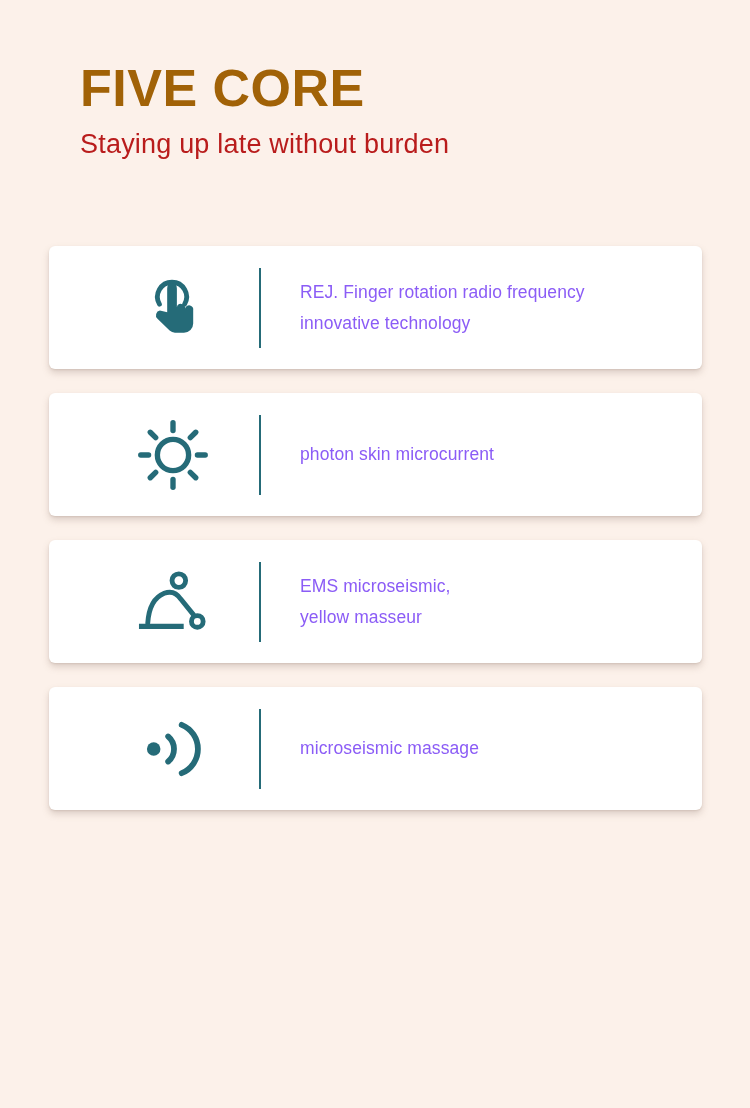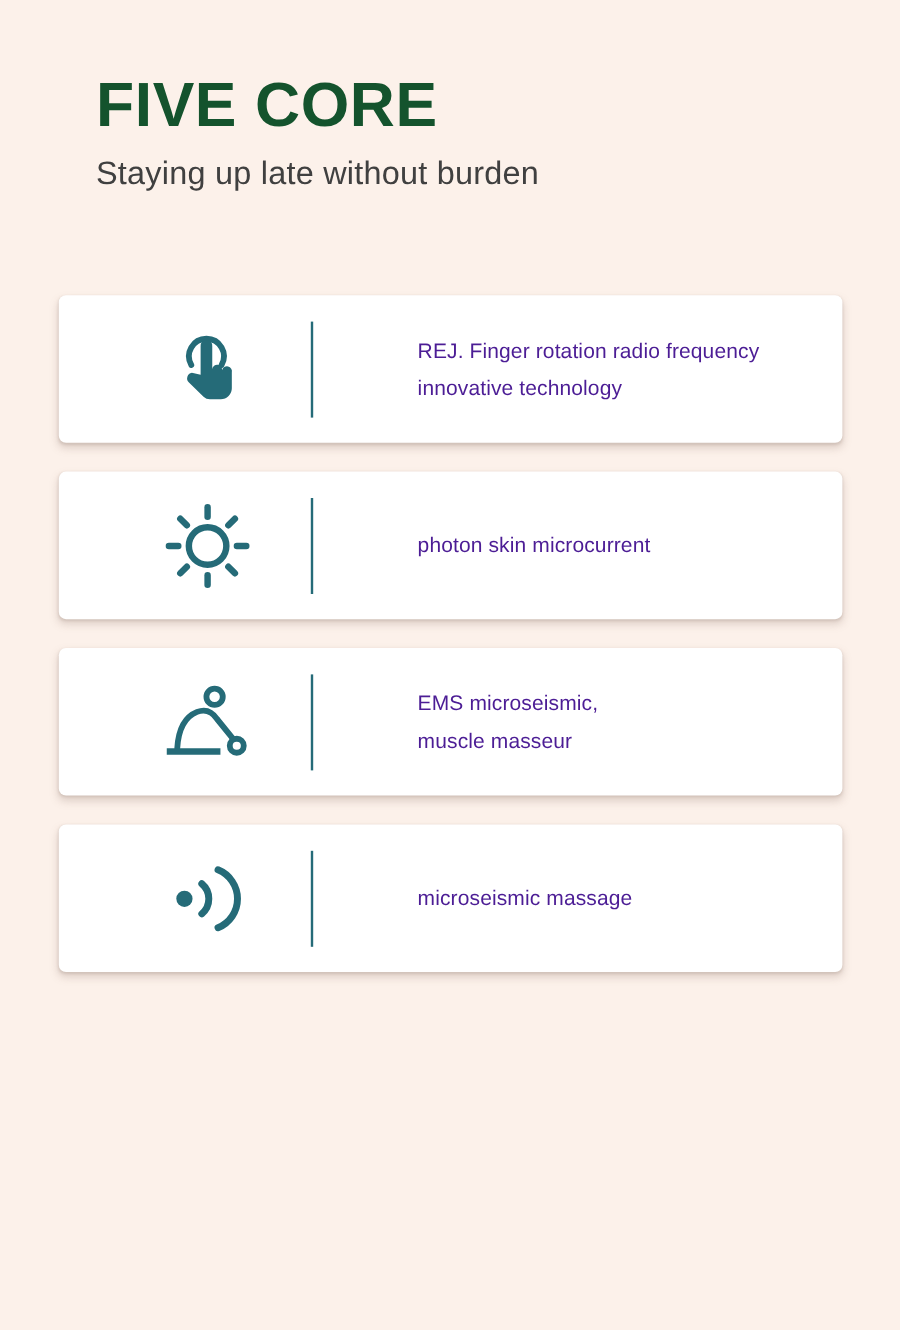--- a/index.html
+++ b/index.html
@@ -7,29 +7,29 @@
   body {
     background:#fcf1ea;
     font-family:"Liberation Sans", sans-serif;
     overflow:hidden;
     position:relative;
   }
   .header { padding:58px 0 0 80px; }
   .title {
     font-size:52px;
     font-weight:700;
-    color:#14532d;
+    color:#a16207;
     line-height:61px;
     letter-spacing:0.5px;
   }
   .subtitle {
     margin-top:10px;
     font-size:27px;
     font-weight:400;
-    color:#404040;
+    color:#b91c1c;
     letter-spacing:0.2px;
   }
   .cards { margin-top:86px; }
   .card {
     width:653px;
     height:123px;
     margin:0 0 24px 49px;
     background:#ffffff;
     border-radius:6px;
     box-shadow:0 4px 7px rgba(140,115,105,0.28), 0 1px 2px rgba(140,115,105,0.18);
@@ -44,23 +44,23 @@
     justify-content:center;
     align-items:center;
   }
   .divider {
     width:2px;
     height:80px;
     flex:none;
     background:#256b78;
   }
   .text-box {
-    padding-left:87px;
+    padding-left:39px;
     font-size:17.5px;
-    color:#4c1d95;
+    color:#8b5cf6;
     line-height:31px;
     letter-spacing:0.1px;
   }
   svg { display:block; }
   .stroke { stroke:#256b78; fill:none; }
   .fill   { fill:#256b78; }
 </style>
 </head>
 <body>
 
@@ -119,21 +119,21 @@
       <svg width="76" height="70" viewBox="0 0 78 72">
         <circle class="stroke" cx="45" cy="14" r="7" stroke-width="5"></circle>
         <path class="stroke" d="M13 58 C14 42 20 31 30 27 C38 24 43 27 47 33 L60 49" stroke-width="5" stroke-linecap="round"></path>
         <circle class="stroke" cx="64" cy="56" r="6" stroke-width="5"></circle>
         <line class="stroke" x1="4" y1="61" x2="50" y2="61" stroke-width="5.5"></line>
       </svg>
     </div>
     <div class="divider"></div>
     <div class="text-box">
       <div>EMS microseismic,</div>
-      <div>muscle masseur</div>
+      <div>yellow masseur</div>
     </div>
   </div>
 
   <div class="card">
     <div class="icon-box">
       <svg width="56" height="64" viewBox="0 0 58 66">
         <circle class="fill" cx="9" cy="33" r="7"></circle>
         <path class="stroke" d="M24 20 A17 17 0 0 1 24 46" stroke-width="6" stroke-linecap="round"></path>
         <path class="stroke" d="M38 8 A27 27 0 0 1 38 58" stroke-width="6" stroke-linecap="round"></path>
       </svg>

